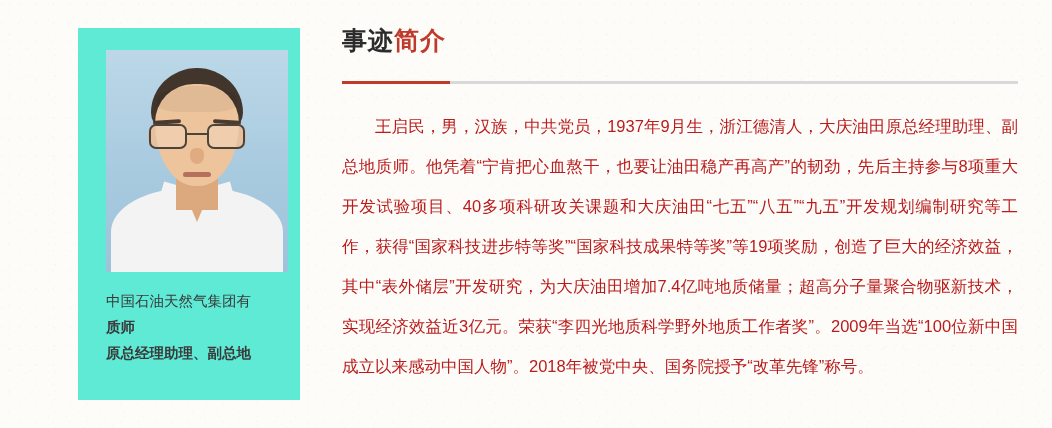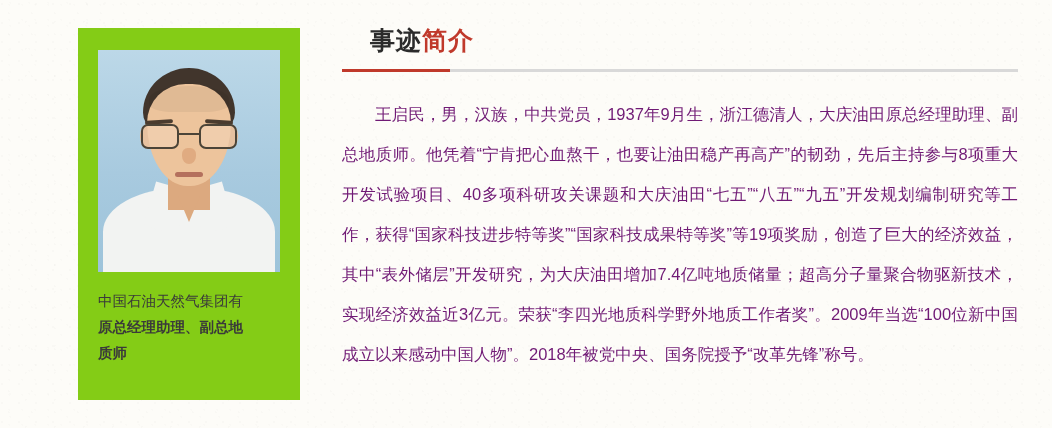--- a/index.html
+++ b/index.html
@@ -32,22 +32,22 @@
     inset: 0;
     display: flex;
     align-items: flex-start;
   }
 
   
   .profile-card {
     width: 222px;
     margin-left: 78px;
     margin-top: 28px;
-    background: #84cc16;
-    padding: 22px 20px 20px 20px;
+    background: #5eead4;
+    padding: 22px 20px 20px 28px;
     box-sizing: border-box;
     min-height: 372px;
   }
   .portrait {
     width: 182px;
     height: 222px;
     background: linear-gradient(180deg, #bcd8e8 0%, #a8cadf 55%, #9dc3da 100%);
     position: relative;
     overflow: hidden;
   }
@@ -216,22 +216,21 @@
   .content {
     flex: 1;
     margin-left: 42px;
     margin-right: 34px;
     margin-top: 24px;
   }
   .section-head {
     font-size: 25px;
     font-weight: bold;
     letter-spacing: 1px;
-    padding-bottom: 12px;
-    margin-left: 28px;
+    padding-bottom: 24px;
   }
   .section-head .t1 { color: #2b2b2b; }
   .section-head .t2 { color: #c0392b; }
   .head-rule {
     height: 3px;
     background: #d9d9d9;
     position: relative;
     margin-bottom: 22px;
   }
   .head-rule::before {
@@ -239,21 +238,21 @@
     position: absolute;
     left: 0;
     top: 0;
     width: 108px;
     height: 3px;
     background: #c0392b;
   }
   .body-text {
     font-size: 16.5px;
     line-height: 40px;
-    color: #701a75;
+    color: #b91c1c;
     text-align: justify;
     text-indent: 2em;
     font-family: "Liberation Sans", sans-serif;
   }
 </style>
 </head>
 <body>
 
 <div class="paper-texture"></div>
 
@@ -276,22 +275,22 @@
       <div class="p-glasses">
         <div class="p-lens left"></div>
         <div class="p-bridge"></div>
         <div class="p-lens right"></div>
       </div>
       <div class="p-nose"></div>
       <div class="p-mouth"></div>
     </div>
     <div class="profile-caption">
       <span class="line">中国石油天然气集团有</span>
+      <span class="line bold">质师</span>
       <span class="line bold">原总经理助理、副总地</span>
-      <span class="line bold">质师</span>
     </div>
   </div>
 
   <div class="content">
     <div class="section-head">
       <span class="t1">事迹</span><span class="t2">简介</span>
     </div>
     <div class="head-rule"></div>
     <div class="body-text">王启民，男，汉族，中共党员，1937年9月生，浙江德清人，大庆油田原总经理助理、副总地质师。他凭着“宁肯把心血熬干，也要让油田稳产再高产”的韧劲，先后主持参与8项重大开发试验项目、40多项科研攻关课题和大庆油田“七五”“八五”“九五”开发规划编制研究等工作，获得“国家科技进步特等奖”“国家科技成果特等奖”等19项奖励，创造了巨大的经济效益，其中“表外储层”开发研究，为大庆油田增加7.4亿吨地质储量；超高分子量聚合物驱新技术，实现经济效益近3亿元。荣获“李四光地质科学野外地质工作者奖”。2009年当选“100位新中国成立以来感动中国人物”。2018年被党中央、国务院授予“改革先锋”称号。</div>
   </div>

